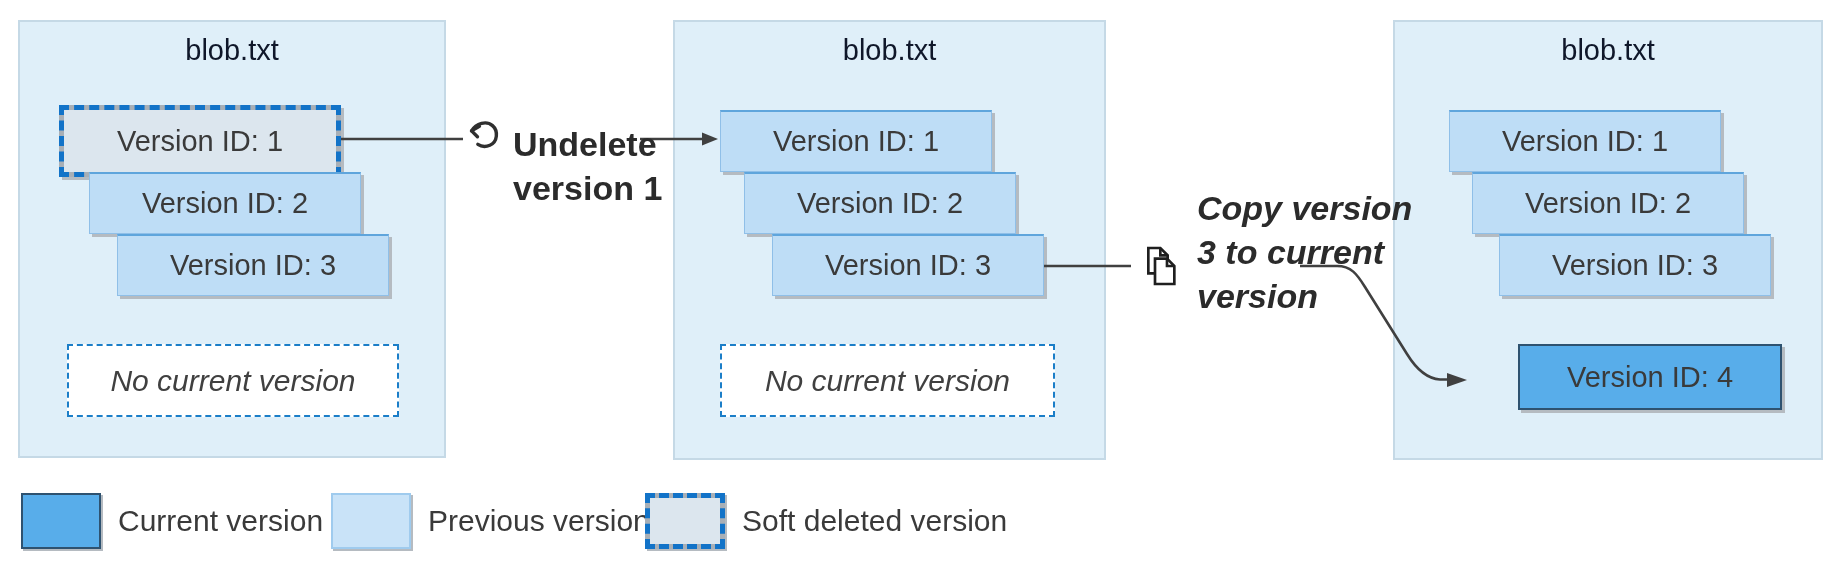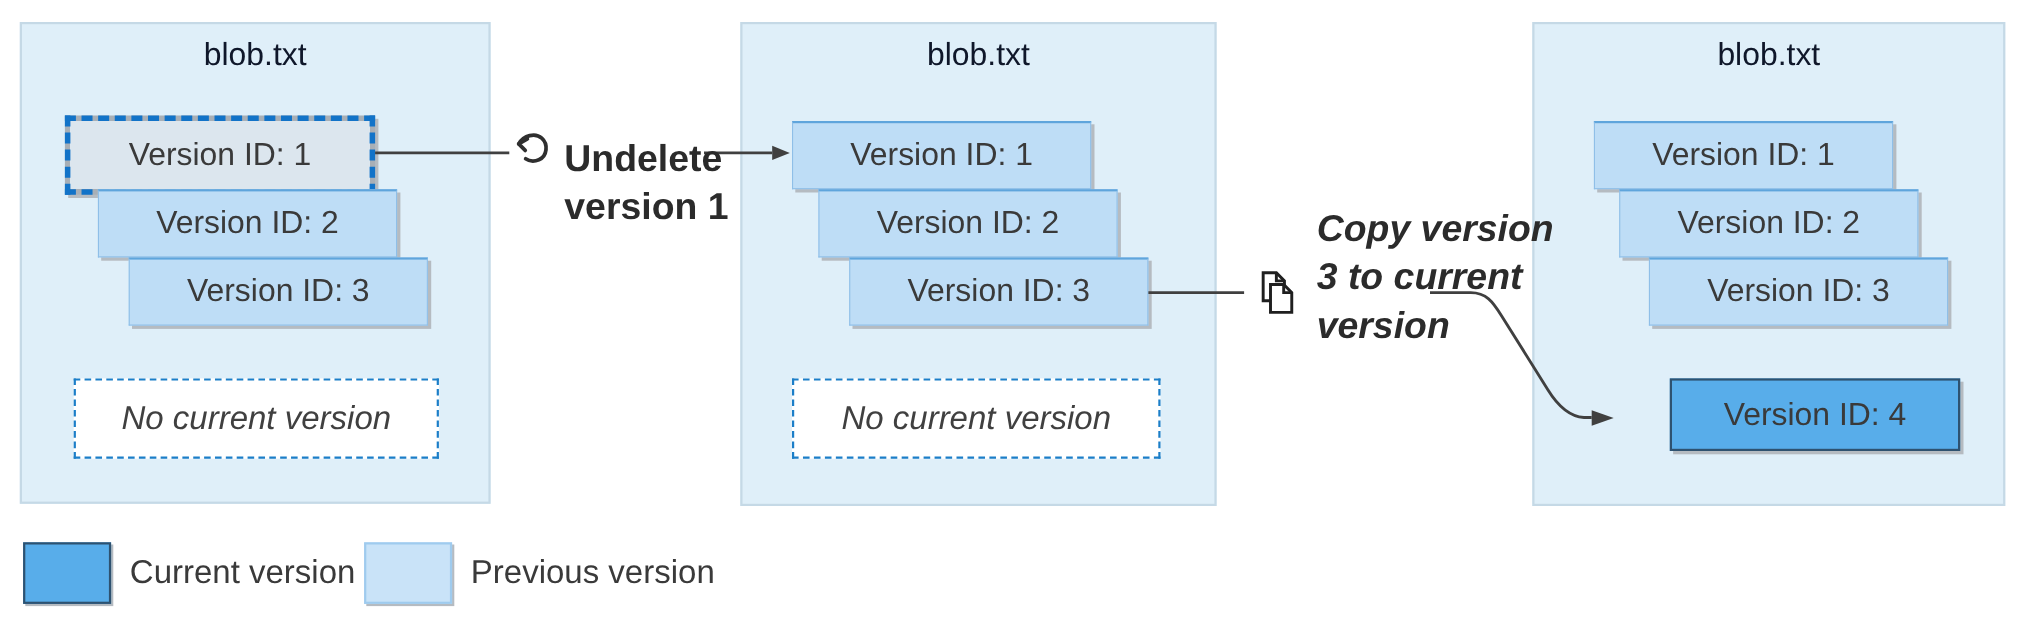--- a/index.html
+++ b/index.html
@@ -132,14 +132,20 @@
   <div class="legend-item" style="left:21px;top:492px;">
     <div class="legend-swatch legend-current"></div>
     <div class="legend-label">Current version</div>
   </div>
 
   <div class="legend-item" style="left:331px;top:492px;justify-content:center;">
     <div class="legend-swatch legend-prev"></div>
     <div class="legend-label">Previous version</div>
   </div>
 
+  <div class="legend-item" style="left:645px;top:492px;">
+    <div class="legend-swatch legend-soft">
+      <div class="legend-soft-inner"></div>
+    </div>
+    <div class="legend-label">Soft deleted version</div>
+  </div>
 
 </div>
 
 </body></html>

